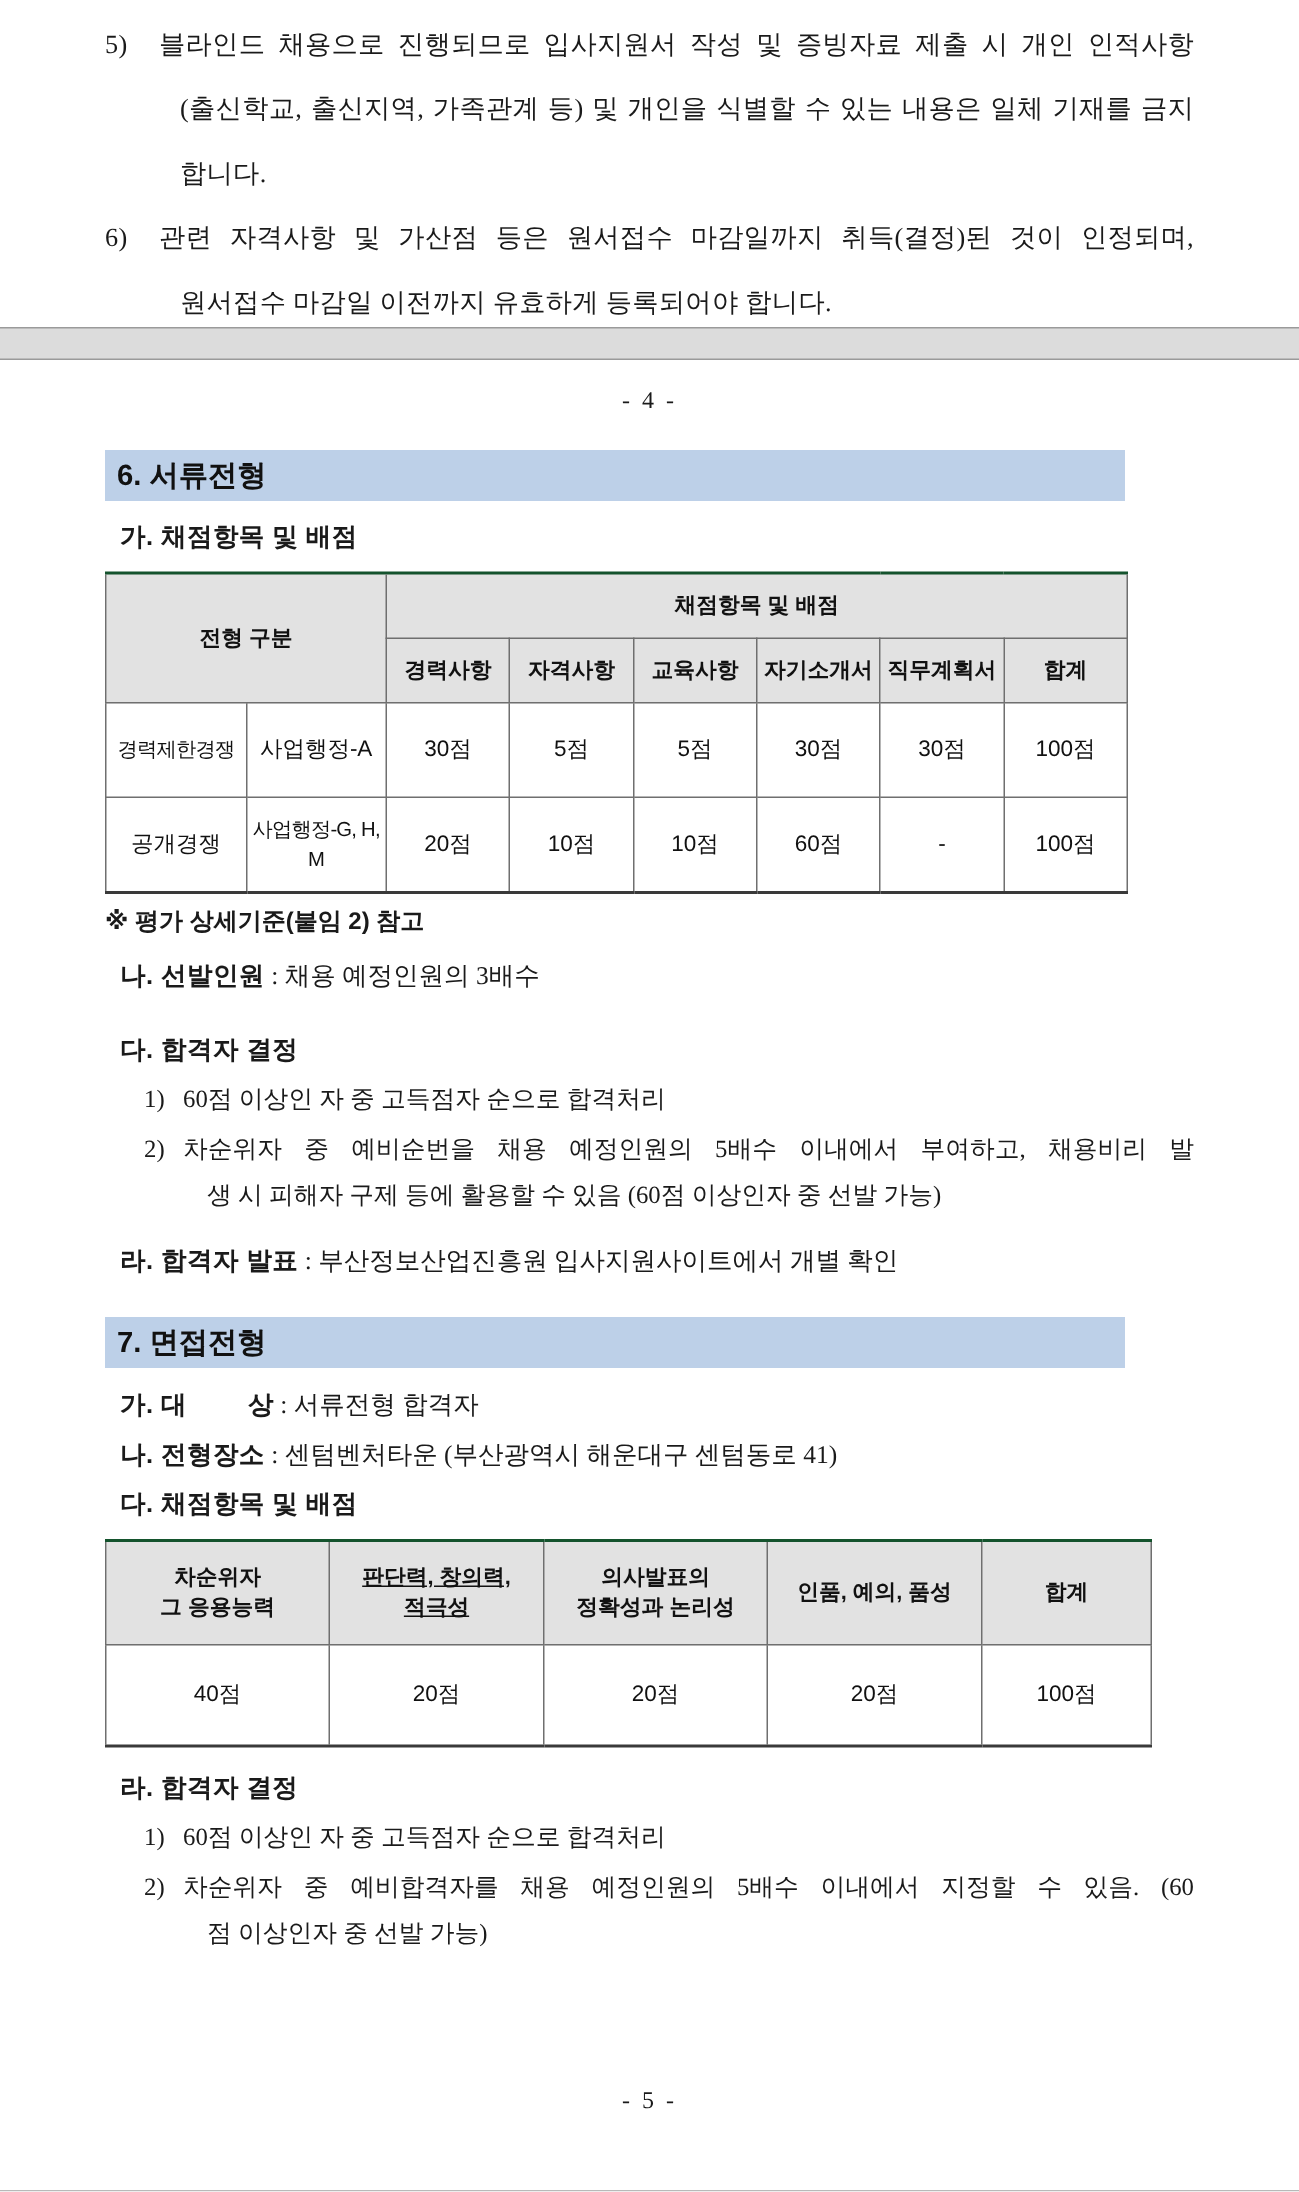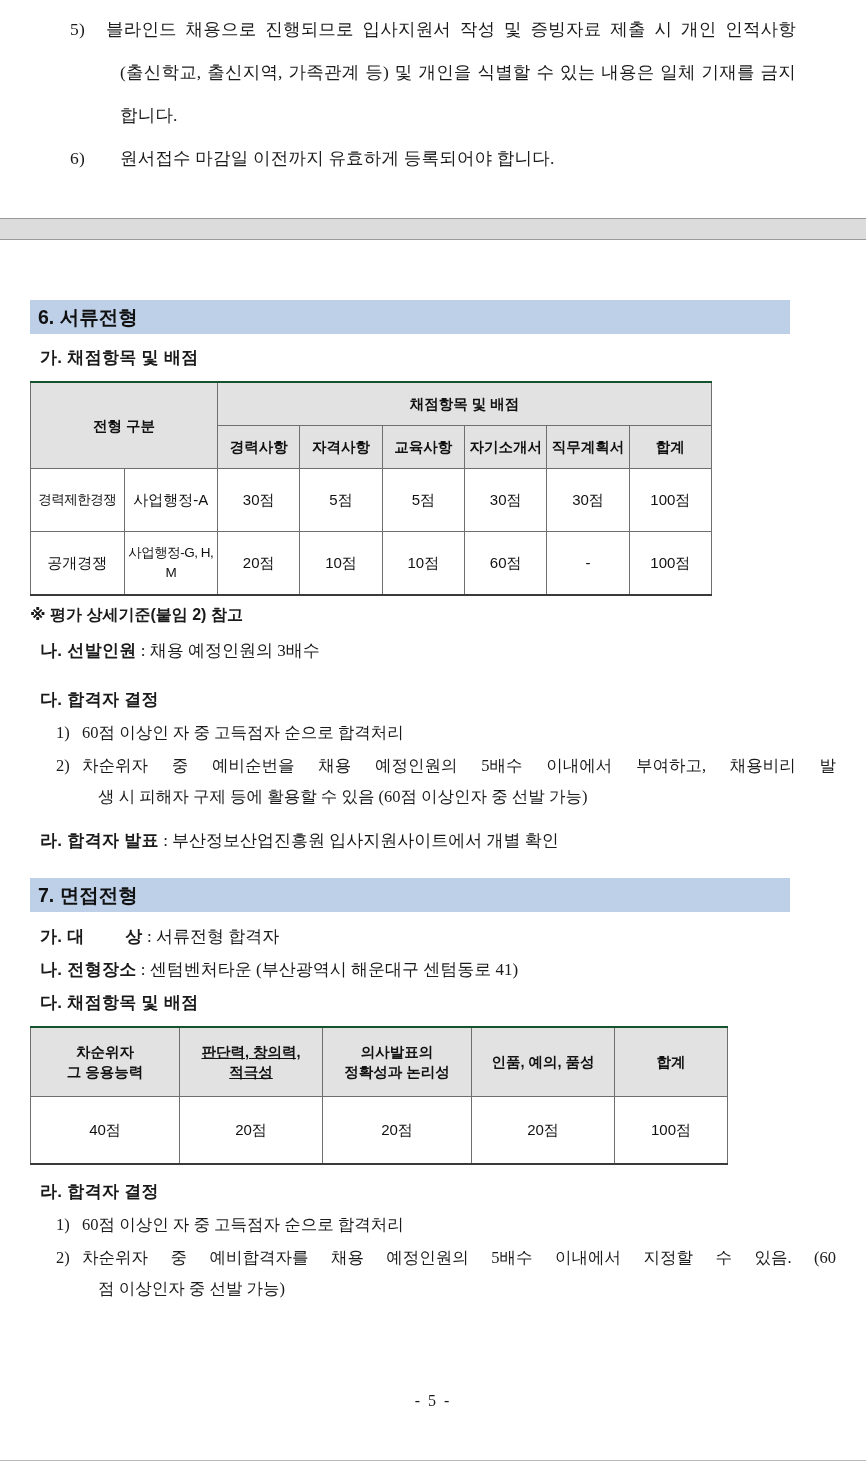--- a/index.html
+++ b/index.html
@@ -68,21 +68,21 @@
     border-top: 1px solid #9a9a9a;
     border-bottom: 1px solid #9a9a9a;
     box-sizing: border-box;
   }
 
   
   .page-body {
     position: absolute;
     left: 0;
     right: 0;
-    padding: 0 30px;
+    padding: 0 70px;
     box-sizing: border-box;
   }
 
   .section-bar {
     background: #bdd0e8;
     height: 34px;
     line-height: 34px;
     padding-left: 8px;
     font-family: "Liberation Sans", "DejaVu Sans", sans-serif;
     font-weight: bold;
@@ -189,20 +189,21 @@
       <span class="marker">5)</span>
       <span class="ptext">
         <span class="justify-line">블라인드 채용으로 진행되므로 입사지원서 작성 및 증빙자료 제출 시 개인 인적사항</span>
         <span class="plain-line" style="margin-left:14px;">(출신학교, 출신지역, 가족관계 등) 및 개인을 식별할 수 있는 내용은 일체 기재를 금지합니다.</span>
       </span>
     </div>
 
     <div class="para" style="padding-left:36px;">
       <span class="marker">6)</span>
       <span class="ptext">
+        <span class="justify-line">관련 자격사항 및 가산점 등은 원서접수 마감일까지 취득(결정)된 것이 인정되며,</span>
         <span class="plain-line" style="margin-left:14px;">원서접수 마감일 이전까지 유효하게 등록되어야 합니다.</span>
       </span>
     </div>
 
     <div class="footer-num">- 4 -</div>
   </div>
 
   <div class="page-break" style="top:218px;"></div>
 
   <div class="page-body" style="top:300px;">

